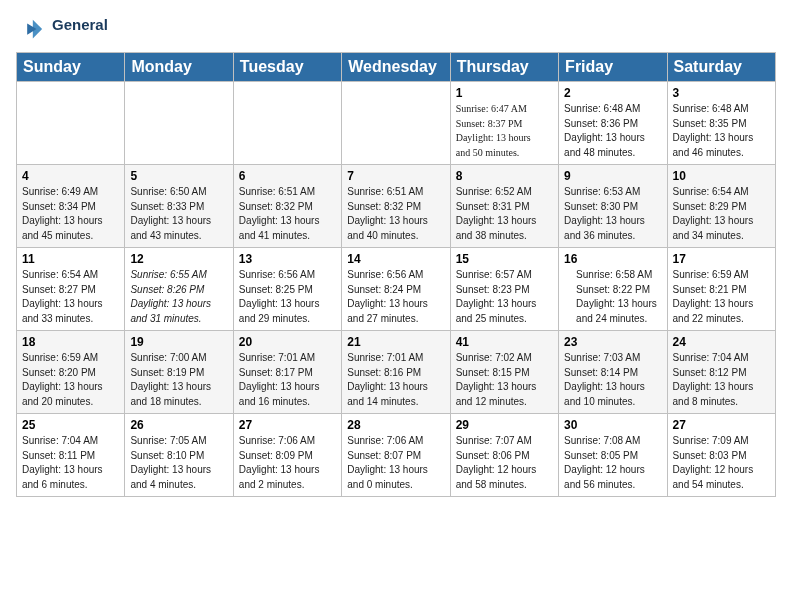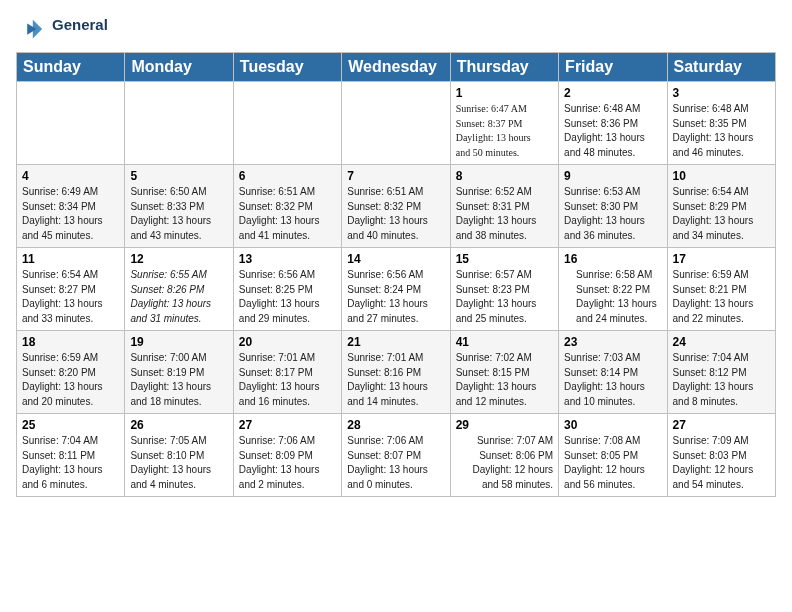--- a/index.html
+++ b/index.html
@@ -319,21 +319,21 @@
         </td>
         <td>
           <div class="day-number">28</div>
           <div class="day-info" style="white-space: pre-line;">Sunrise: 7:06 AM
 Sunset: 8:07 PM
 Daylight: 13 hours
 and 0 minutes.</div>
         </td>
         <td>
           <div class="day-number">29</div>
-          <div class="day-info" style="white-space: pre-line; text-align: right;">Sunrise: 7:07 AM
+          <div class="day-info" style="white-space: pre-line;">Sunrise: 7:07 AM
 Sunset: 8:06 PM
 Daylight: 12 hours
 and 58 minutes.</div>
         </td>
         <td>
           <div class="day-number">30</div>
           <div class="day-info" style="white-space: pre-line;">Sunrise: 7:08 AM
 Sunset: 8:05 PM
 Daylight: 12 hours
 and 56 minutes.</div>

